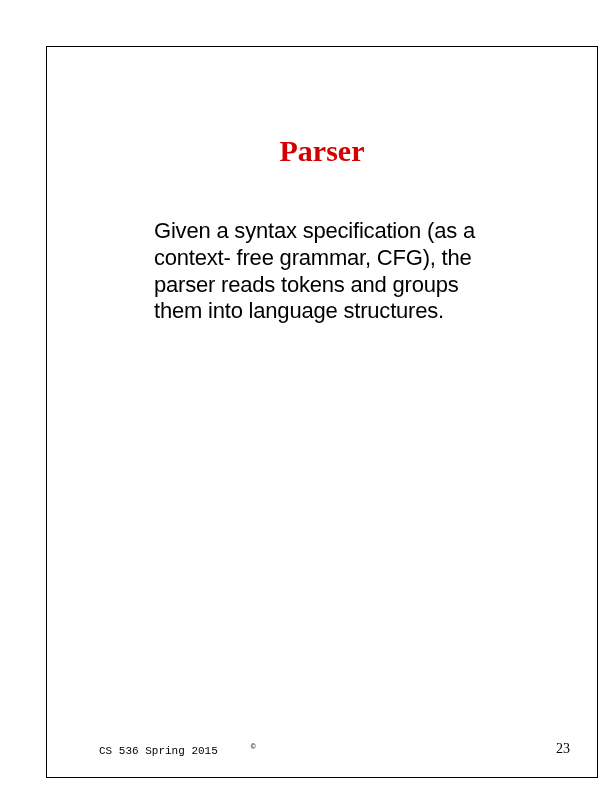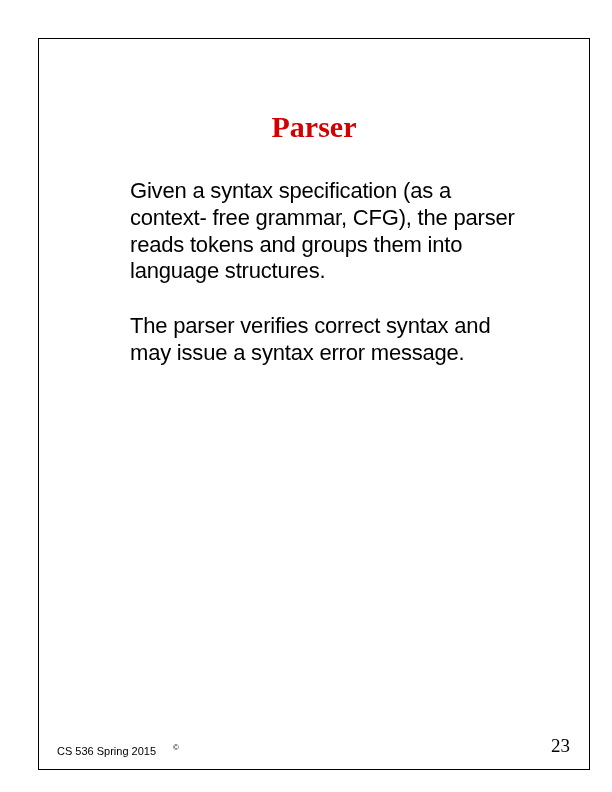--- a/index.html
+++ b/index.html
@@ -1,17 +1,17 @@
 <!DOCTYPE html>
 <html><head>
   <meta charset="utf-8">
   <style>
     * {
       margin: 0;
-      padding: 8px;
+      padding: 16px;
       box-sizing: border-box;
     }
     body {
       width: 612px;
       height: 792px;
       background: #fff;
       position: relative;
       font-family: Georgia, 'Times New Roman', serif;
     }
     .page-frame {
@@ -37,47 +37,46 @@
     .para {
       font-family: 'Lucida Sans', 'Lucida Grande', Verdana, sans-serif;
       font-size: 22px;
       line-height: 1.22;
       color: #000;
       margin-bottom: 12px;
       letter-spacing: -0.2px;
     }
     .footer-left {
       position: absolute;
-      left: 33px;
+      left: 51px;
       bottom: 35px;
-      font-family: Liberation Sans, sans-serif;
+      font-family: Liberation Mono, monospace;
       font-size: 11px;
       color: #000;
     }
     .footer-left .copyright {
       font-size: 8px;
       vertical-align: super;
       margin-left: 1px;
     }
     .footer-right {
       position: absolute;
       right: 42px;
       bottom: 35px;
       font-family: 'Times New Roman', Times, serif;
-      font-size: 19px;
+      font-size: 14px;
       color: #000;
     }
   </style>
 </head>
 <body>
 
 <div class="page-frame">
   <div class="content">
     <h1 class="title">Parser</h1>
     <p class="para">Given a syntax specification (as a context- free grammar, CFG), the parser reads tokens and groups them into language structures.</p>
-    <p class="para">The parser verifies correct syntax and may issue a syntax error message.</p>
   </div>
 </div>
 
 <div class="footer-left">
   <span>CS 536  Spring 2015</span><span class="copyright">©</span>
 </div>
 <div class="footer-right">23</div>
 
 </body></html>

